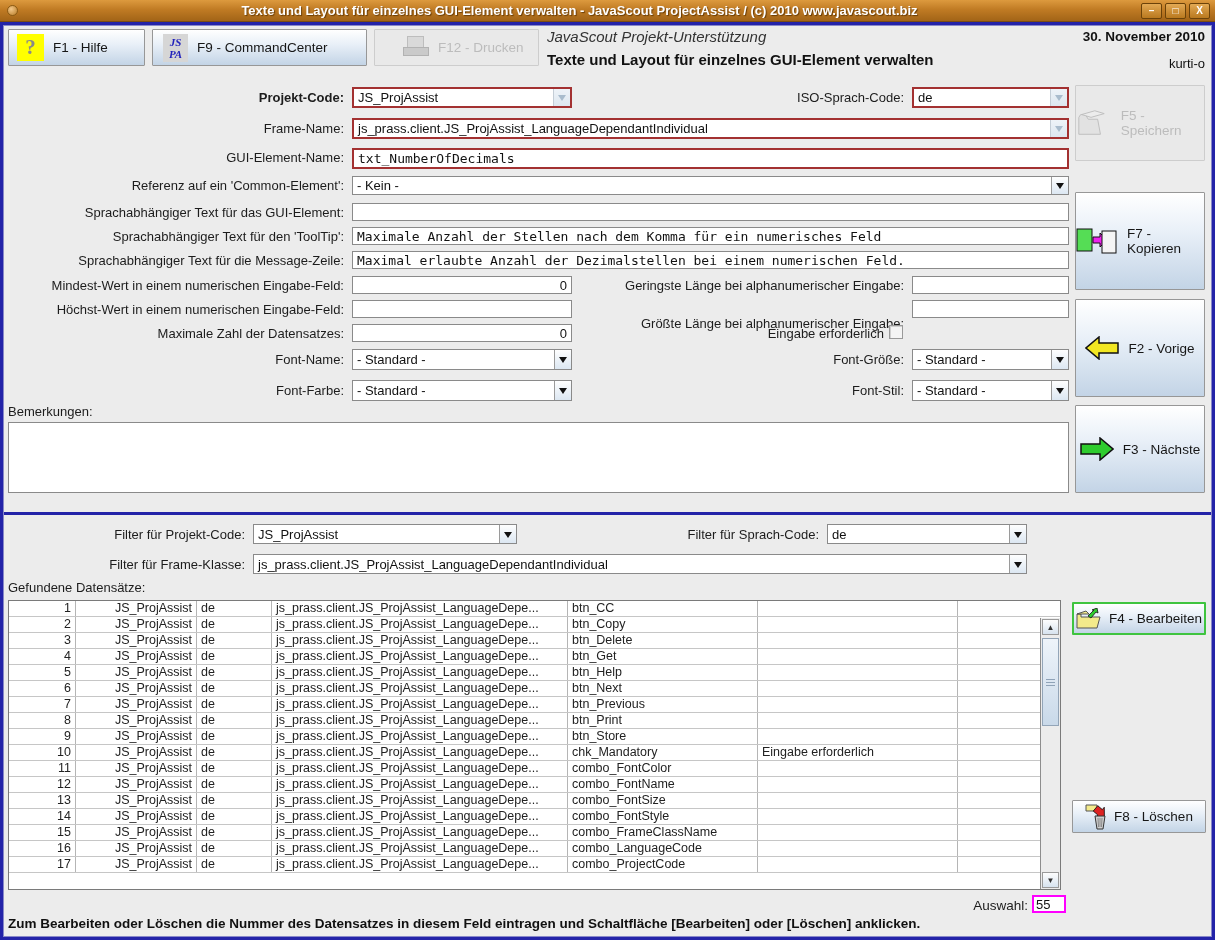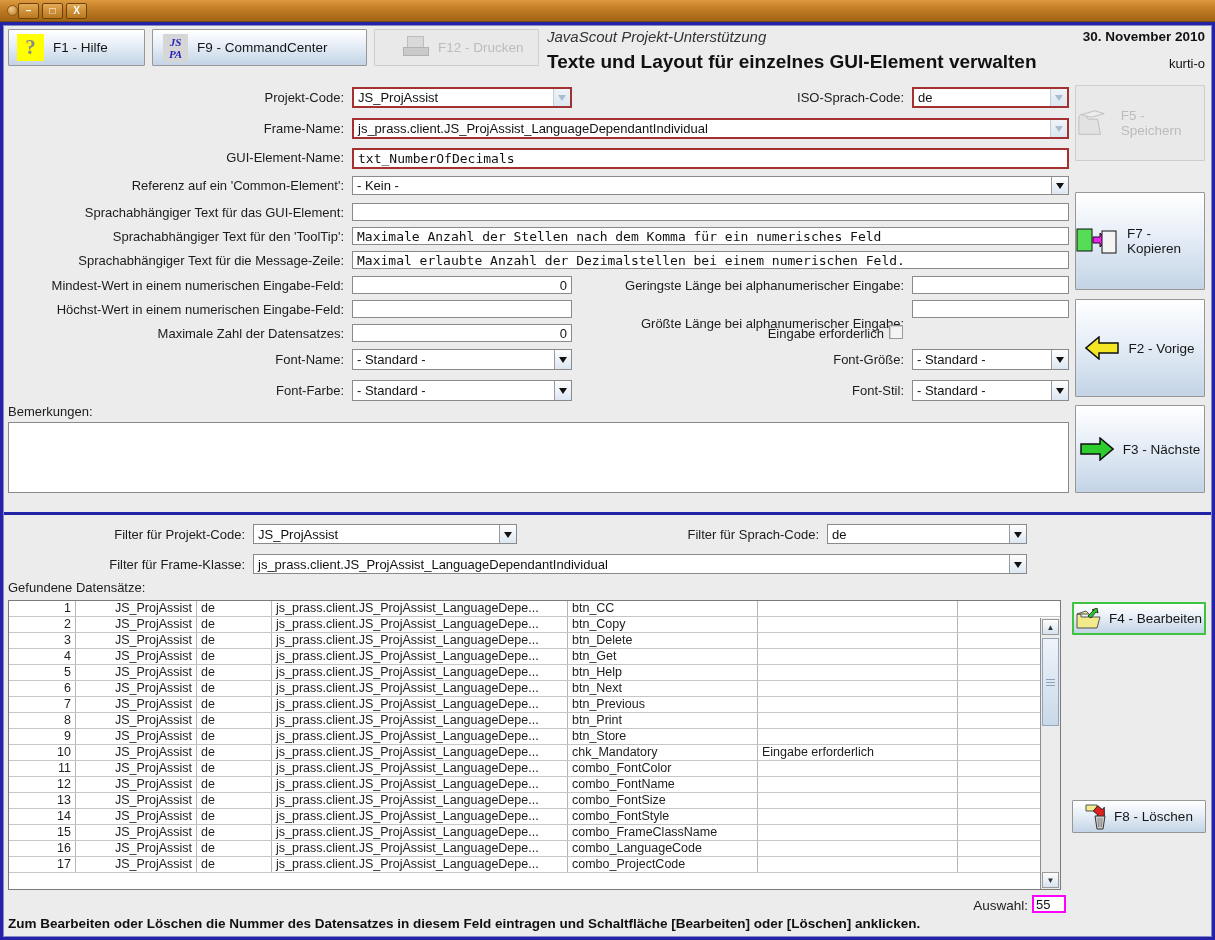--- a/index.html
+++ b/index.html
@@ -83,31 +83,32 @@
     font-size:8px; color:#333; }
   .sthumb { position:absolute; left:1px; top:20px; width:17px; height:88px; border:1px solid #93a5b8;
     background:linear-gradient(#eef4fa,#c9d9e9); display:flex; flex-direction:column; align-items:center; justify-content:center; gap:2px; }
   .sthumb i { display:block; width:9px; height:1px; background:#8fa3b8; }
 
   .magenta { border:2px solid #ff00ff; }
 
   .hint { position:absolute; left:8px; top:916px; font-size:13.5px; font-weight:bold; color:#101010; white-space:nowrap; }
 
   .hdr-sub { position:absolute; left:547px; top:28px; font-style:italic; font-size:15px; color:#333; }
-  .hdr-title { position:absolute; left:547px; top:51px; font-weight:bold; font-size:19px; color:#111; }
+  .hdr-title { position:absolute; left:547px; top:51px; font-weight:bold; font-size:15px; color:#111; }
   .hdr-date { position:absolute; right:10px; top:29px; font-weight:bold; font-size:13.5px; color:#111; }
   .hdr-user { position:absolute; right:10px; top:56px; font-size:13px; color:#111; }
 
   svg { display:block; }
 </style>
 </head>
 <body>
 
 <div id="titlebar">
   <div class="win-icon"></div>
+  <div class="title">Texte und Layout für einzelnes GUI-Element verwalten - JavaScout ProjectAssist / (c) 2010 www.javascout.biz</div>
   <div class="win-btns">
     <div class="win-btn">–</div>
     <div class="win-btn">□</div>
     <div class="win-btn">X</div>
   </div>
 </div>
 
 <div id="frame-border"></div>
 
 <div class="btn3d" style="left:8px;top:29px;width:137px;height:37px;justify-content:flex-start;padding-left:8px;">
@@ -127,21 +128,21 @@
       <span class="bodyp"></span>
     </span>
   <span>F12 - Drucken</span>
 </div>
 
 <div class="hdr-sub">JavaScout Projekt-Unterstützung</div>
 <div class="hdr-title">Texte und Layout für einzelnes GUI-Element verwalten</div>
 <div class="hdr-date">30. November 2010</div>
 <div class="hdr-user">kurti-o</div>
 
-<div class="lbl" style="left:0;top:90px;width:344px;">Projekt-Code:</div>
+<div class="lbl" style="left:0;top:90px;width:344px;font-weight:bold;">Projekt-Code:</div>
 <div class="fld red" style="left:352px;top:87px;width:220px;height:21px;">
   <span>JS_ProjAssist</span>
   <span class="arrowbtn">
       <span class="tri-dn"></span>
     </span>
 </div>
 
 <div class="lbl" style="left:560px;top:90px;width:344px;">ISO-Sprach-Code:</div>
 <div class="fld red" style="left:912px;top:87px;width:157px;height:21px;">
   <span>de</span>

